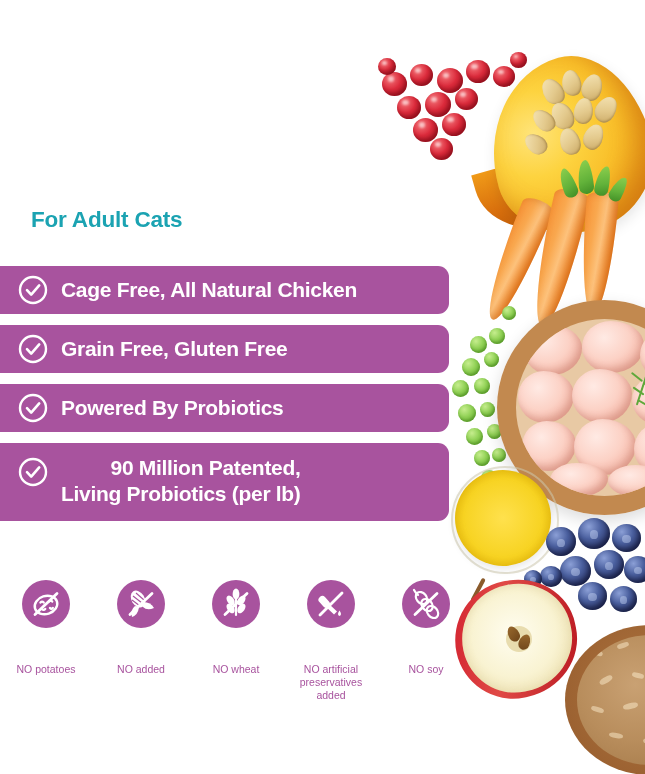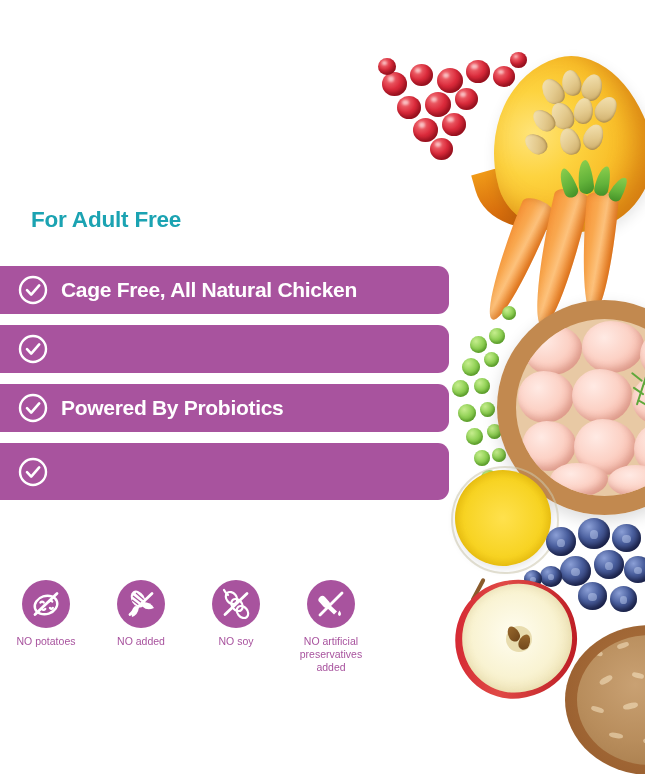--- a/index.html
+++ b/index.html
@@ -282,20 +282,21 @@
     left: 12px;
     top: 580px;
     display: flex;
     gap: 27px;
   }
   .badge {
     width: 68px;
     display: flex;
     flex-direction: column;
     align-items: center;
+    gap: 28px;
   }
   .badge-circle {
     width: 48px;
     height: 48px;
     border-radius: 50%;
     background: #A8539E;
     display: flex;
     align-items: center;
     justify-content: center;
   }
@@ -437,60 +438,63 @@
         <div class="grain-fleck" style="left:14px;top:72px;width:13px;height:5px;transform:rotate(18deg);"></div>
         <div class="grain-fleck" style="left:46px;top:68px;width:15px;height:6px;transform:rotate(-12deg);"></div>
 
         <div class="grain-fleck" style="left:32px;top:98px;width:14px;height:5px;transform:rotate(10deg);"></div>
         <div class="grain-fleck" style="left:66px;top:102px;width:12px;height:5px;transform:rotate(-20deg);"></div>
 
       </div>
     </div>
   </div>
 
-  <div class="subtitle">For Adult Free</div>
+  <div class="subtitle">For Adult Cats</div>
 
   <div class="bars">
 
     <div class="bar">
       <span class="check">
         <svg viewBox="0 0 30 30" width="30" height="30">
           <circle cx="15" cy="15" r="13" fill="none" stroke="#ffffff" stroke-width="2.4"></circle>
           <polyline points="9,15.2 13.2,19.6 21.2,10.4" fill="none" stroke="#ffffff" stroke-width="2.6" stroke-linecap="round" stroke-linejoin="round"></polyline>
         </svg>
       </span>
       <span class="bar-label">Cage Free, All Natural Chicken</span>
     </div>
 
     <div class="bar">
       <span class="check">
         <svg viewBox="0 0 30 30" width="30" height="30">
           <circle cx="15" cy="15" r="13" fill="none" stroke="#ffffff" stroke-width="2.4"></circle>
           <polyline points="9,15.2 13.2,19.6 21.2,10.4" fill="none" stroke="#ffffff" stroke-width="2.6" stroke-linecap="round" stroke-linejoin="round"></polyline>
         </svg>
       </span>
+      <span class="bar-label">Grain Free, Gluten Free</span>
     </div>
 
     <div class="bar">
       <span class="check">
         <svg viewBox="0 0 30 30" width="30" height="30">
           <circle cx="15" cy="15" r="13" fill="none" stroke="#ffffff" stroke-width="2.4"></circle>
           <polyline points="9,15.2 13.2,19.6 21.2,10.4" fill="none" stroke="#ffffff" stroke-width="2.6" stroke-linecap="round" stroke-linejoin="round"></polyline>
         </svg>
       </span>
       <span class="bar-label">Powered By Probiotics</span>
     </div>
 
     <div class="bar two-line">
       <span class="check">
         <svg viewBox="0 0 30 30" width="30" height="30">
           <circle cx="15" cy="15" r="13" fill="none" stroke="#ffffff" stroke-width="2.4"></circle>
           <polyline points="9,15.2 13.2,19.6 21.2,10.4" fill="none" stroke="#ffffff" stroke-width="2.6" stroke-linecap="round" stroke-linejoin="round"></polyline>
         </svg>
       </span>
+      <span class="bar-label">90 Million Patented,
+Living Probiotics (per lb)</span>
     </div>
   </div>
 
   <div class="badges">
 
     <div class="badge">
       <div class="badge-circle">
         <svg viewBox="0 0 40 40" width="40" height="40">
           <g fill="none" stroke="#ffffff" stroke-width="2.4" stroke-linecap="round">
             <ellipse cx="20" cy="21" rx="11.5" ry="9" transform="rotate(-18 20 21)"></ellipse>
@@ -517,46 +521,62 @@
             <line x1="12" y1="12" x2="21" y2="19"></line>
             <line x1="15" y1="9" x2="23" y2="16"></line>
             <line x1="11" y1="16" x2="19" y2="22"></line>
           </g>
           <line x1="9" y1="30.5" x2="31" y2="9.5" stroke="#ffffff" stroke-width="2.8" stroke-linecap="round"></line>
         </svg>
       </div>
       <div class="badge-label">NO added</div>
     </div>
 
+    <div class="badge">
+      <div class="badge-circle">
+        <svg viewBox="0 0 40 40" width="40" height="40">
+          <g fill="#ffffff">
+            <ellipse cx="20" cy="10" rx="3.4" ry="5.4"></ellipse>
+            <ellipse cx="14.6" cy="16.4" rx="3.4" ry="5.4" transform="rotate(-34 14.6 16.4)"></ellipse>
+            <ellipse cx="25.4" cy="16.4" rx="3.4" ry="5.4" transform="rotate(34 25.4 16.4)"></ellipse>
+            <ellipse cx="14.6" cy="24.4" rx="3.4" ry="5.4" transform="rotate(-34 14.6 24.4)"></ellipse>
+            <ellipse cx="25.4" cy="24.4" rx="3.4" ry="5.4" transform="rotate(34 25.4 24.4)"></ellipse>
+            <rect x="18.9" y="14" width="2.2" height="18" rx="1.1"></rect>
+          </g>
+          <line x1="9" y1="30.5" x2="31" y2="9.5" stroke="#ffffff" stroke-width="2.8" stroke-linecap="round"></line>
+        </svg>
+      </div>
+      <div class="badge-label">NO wheat</div>
+    </div>
+
+    <div class="badge">
+      <div class="badge-circle">
+        <svg viewBox="0 0 40 40" width="40" height="40">
+          <g fill="#ffffff">
+            <rect x="9.5" y="11.5" width="7.5" height="13" rx="3.5" transform="rotate(-42 13 18)"></rect>
+            <path d="M17.5 19.5 L26 27.5 L23 30.5 L14.5 22.5 Z" transform="rotate(0 20 25)"></path>
+            <path d="M28.5 26.5 q3 4.2 0 5.6 q-3 -1.4 0 -5.6 z"></path>
+          </g>
+          <line x1="9" y1="31" x2="31" y2="9" stroke="#ffffff" stroke-width="2.8" stroke-linecap="round"></line>
+        </svg>
+      </div>
+      <div class="badge-label">NO artificial
+preservatives
+added</div>
+    </div>
 
     <div class="badge">
       <div class="badge-circle">
         <svg viewBox="0 0 40 40" width="40" height="40">
           <g fill="none" stroke="#ffffff" stroke-width="2.2" stroke-linecap="round">
             <ellipse cx="15.5" cy="14" rx="5" ry="6.6" transform="rotate(-40 15.5 14)"></ellipse>
             <ellipse cx="21" cy="21" rx="5" ry="6.6" transform="rotate(-40 21 21)"></ellipse>
             <ellipse cx="26.5" cy="28" rx="5" ry="6.6" transform="rotate(-40 26.5 28)"></ellipse>
             <path d="M12 11 q-3 -3 -4 -5"></path>
             <line x1="9" y1="30.5" x2="31" y2="9.5" stroke-width="2.8"></line>
           </g>
         </svg>
       </div>
       <div class="badge-label">NO soy</div>
     </div>
-
-    <div class="badge">
-      <div class="badge-circle">
-        <svg viewBox="0 0 40 40" width="40" height="40">
-          <g fill="#ffffff">
-            <rect x="9.5" y="11.5" width="7.5" height="13" rx="3.5" transform="rotate(-42 13 18)"></rect>
-            <path d="M17.5 19.5 L26 27.5 L23 30.5 L14.5 22.5 Z" transform="rotate(0 20 25)"></path>
-            <path d="M28.5 26.5 q3 4.2 0 5.6 q-3 -1.4 0 -5.6 z"></path>
-          </g>
-          <line x1="9" y1="31" x2="31" y2="9" stroke="#ffffff" stroke-width="2.8" stroke-linecap="round"></line>
-        </svg>
-      </div>
-      <div class="badge-label">NO artificial
-preservatives
-added</div>
-    </div>
   </div>
 
 </div>
 
 </body></html>

